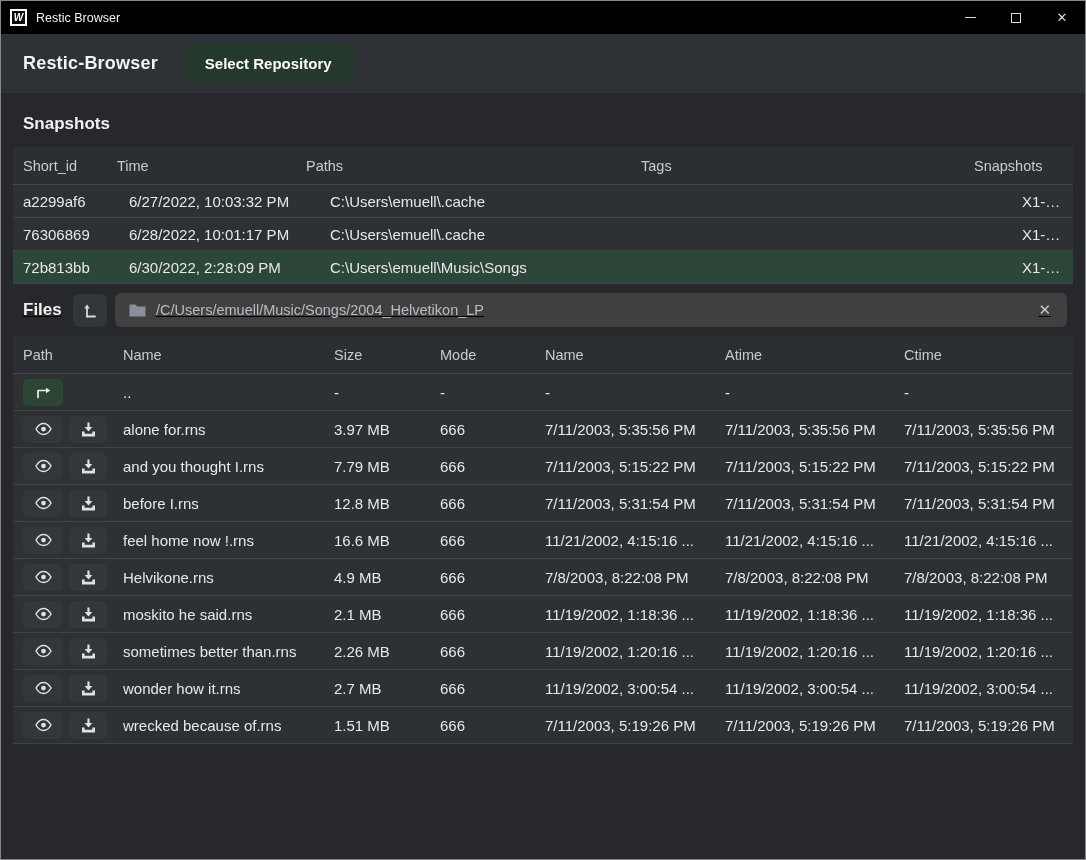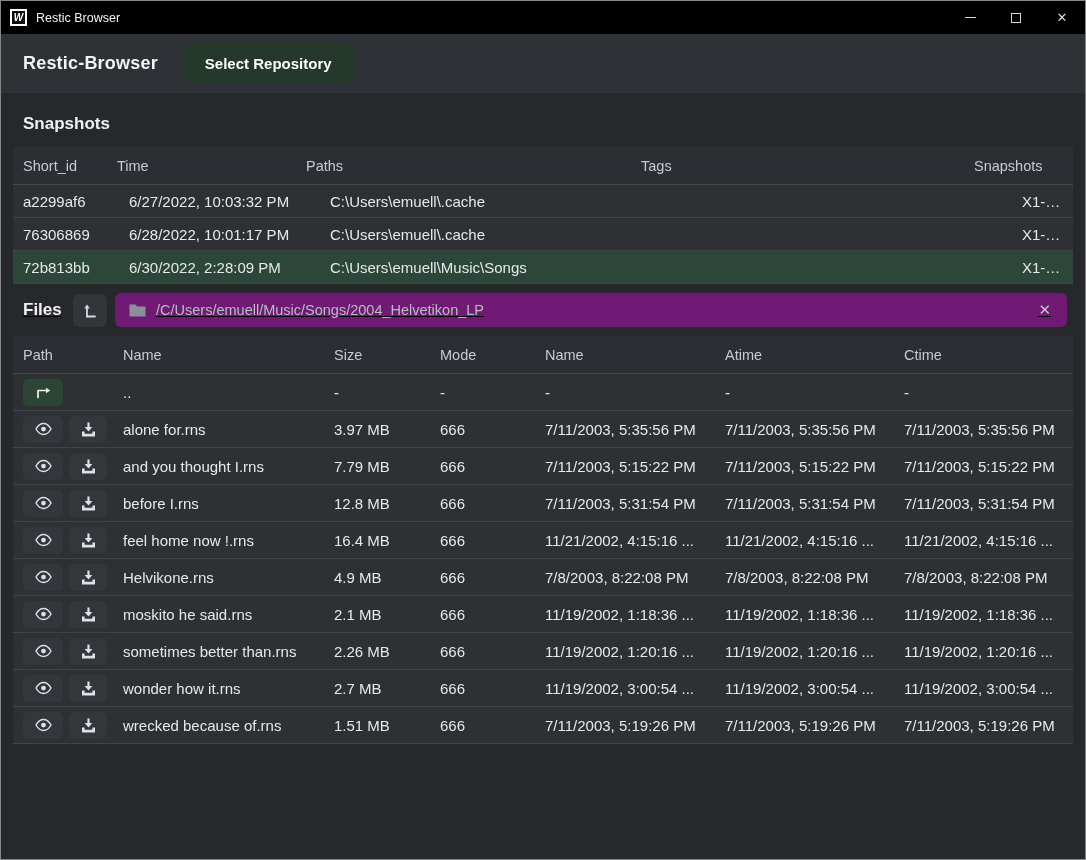--- a/index.html
+++ b/index.html
@@ -44,21 +44,21 @@
   .snap-row { height:33px; cursor:default;gap:12px; }
   .snap-row.selected { background:#2d463a; }
   .files-grid { grid-template-columns:100px 211px 106px 105px 180px 179px auto; }
   .files-row { height:37px; }
   .cell { overflow:hidden; white-space:nowrap; text-overflow:ellipsis; padding-right:8px; }
   
   .files-bar { height:52px; display:flex; align-items:center; padding:0 18px 0 22px; flex-shrink:0;text-decoration:underline; }
   .files-bar .section-title { width:50px; }
   .up-btn { width:34px; height:33px; background:#32353a; border:none; border-radius:6px;
             display:flex; align-items:center; justify-content:center; cursor:pointer; flex-shrink:0; }
-  .path-input-wrap { flex:1; height:34px; margin-left:8px; background:#701a75; border-radius:6px;
+  .path-input-wrap { flex:1; height:34px; margin-left:8px; background:#404040; border-radius:6px;
             display:flex; align-items:center; padding:0 14px; }
   .path-text { flex:1; color:#b7bdc5; font-size:14.5px; margin-left:10px; overflow:hidden; white-space:nowrap; }
   .clear-btn { background:transparent; border:none; color:#c3c8cf; font-size:15px; cursor:pointer; padding:0 2px; }
   
   .actions { display:flex; gap:6px; align-items:center; }
   .icon-btn { width:40px; height:27px; background:#33363b; border:none; border-radius:5px;
               display:flex; align-items:center; justify-content:center; cursor:pointer; }
   .icon-btn.dl { width:38px; }
   .parent-btn { width:40px; height:27px; background:#2c4534; border:none; border-radius:5px;
               display:flex; align-items:center; justify-content:center; cursor:pointer; }
@@ -273,21 +273,21 @@
         <span>
           <svg width="15" height="15" viewBox="0 0 15 15">
             <path d="M7.5 0.5v6" stroke="#dde0e4" stroke-width="2.2"></path>
             <path d="M3.6 5l3.9 4.6L11.4 5z" fill="#dde0e4"></path>
             <path d="M1 9.5v5h13v-5h-2.6v2.2H3.6V9.5z" fill="#dde0e4"></path>
           </svg>
         </span>
       </button>
     </div>
     <div class="cell">feel home now !.rns</div>
-    <div class="cell">16.4 MB</div>
+    <div class="cell">16.6 MB</div>
     <div class="cell">666</div>
     <div class="cell">11/21/2002, 4:15:16 ...</div>
     <div class="cell">11/21/2002, 4:15:16 ...</div>
     <div class="cell">11/21/2002, 4:15:16 ...</div>
   </div>
         <div class="t-row files-grid files-row">
     <div class="actions">
       <button class="icon-btn">
         <span>
           <svg width="19" height="14" viewBox="0 0 24 17">

